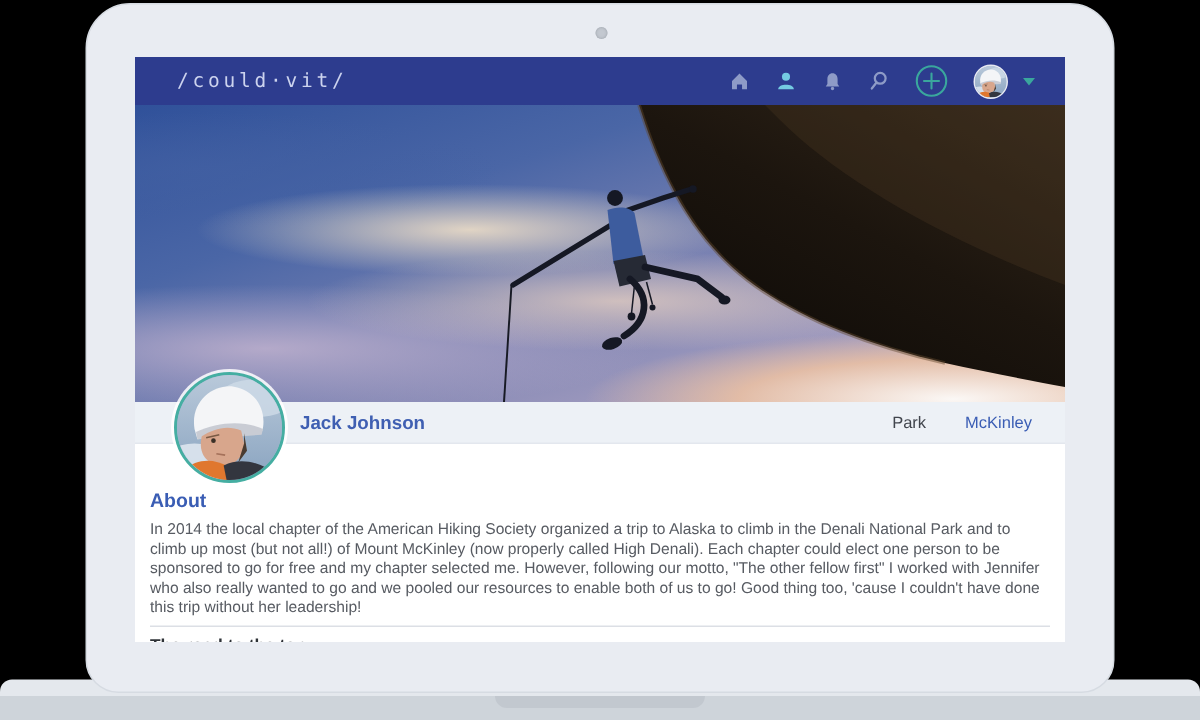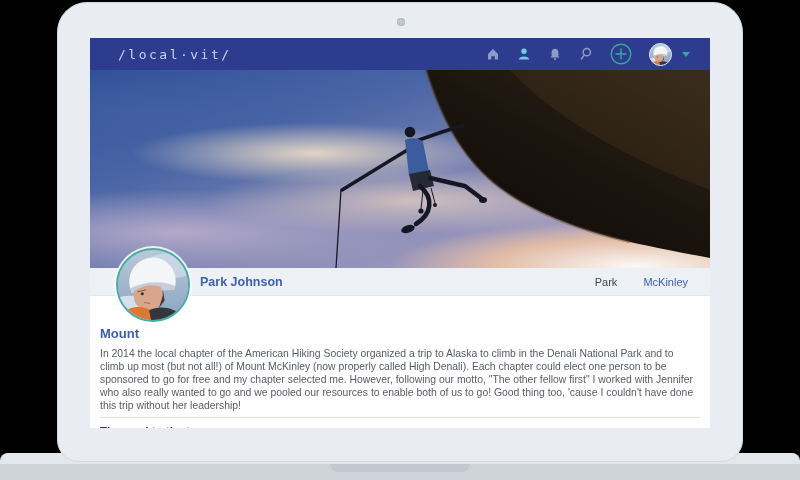--- a/index.html
+++ b/index.html
@@ -93,21 +93,21 @@
 <div class="stand-ledge"></div>
 <div class="stand-base"></div>
 <div class="stand-notch"></div>
 
 <div class="device">
   <div class="camera-dot"></div>
 
   <div class="screen">
 
     <div class="navbar">
-      <span class="logo">/local·vit/</span>
+      <span class="logo">/could·vit/</span>
       <div class="nav-icons">
         <span class="nav-icon">
           <svg width="14" height="14" viewBox="0 0 14 14">
               <path d="M2,7 L7,2 L12,7 V12.5 H8.7 V9.3 H5.3 V12.5 H2 Z" fill="#8e9bc7"></path>
             </svg>
         </span>
         <span class="nav-icon">
           <svg width="14" height="14" viewBox="0 0 14 14">
               <circle cx="7" cy="4.2" r="2.7" fill="#74cbe2"></circle>
               <path d="M1.8,12.5 C1.8,8.6 12.2,8.6 12.2,12.5 Z" fill="#74cbe2"></path>
@@ -162,29 +162,29 @@
           <ellipse cx="318" cy="159" rx="7" ry="3.8" fill="#151824" transform="rotate(-18 318 159)"></ellipse>
           <path d="M333,120 L331,139" stroke="#151824" stroke-width="1" fill="none"></path>
           <circle cx="331" cy="141" r="2.6" fill="#151824"></circle>
           <path d="M341,118 L345,133" stroke="#151824" stroke-width="1" fill="none"></path>
           <circle cx="345" cy="135" r="2" fill="#151824"></circle>
         </g>
       </svg>
     </div>
 
     <div class="profile-bar">
-      <span class="profile-name">Park Johnson</span>
+      <span class="profile-name">Jack Johnson</span>
       <div class="profile-tabs">
         <span class="tab tab-inactive">Park</span>
         <span class="tab tab-active">McKinley</span>
       </div>
     </div>
 
     <div class="content">
-      <h2 class="section-title">Mount</h2>
+      <h2 class="section-title">About</h2>
       <p class="paragraph">In 2014 the local chapter of the American Hiking Society organized a trip to Alaska to climb in the Denali National Park and to climb up most (but not all!) of Mount McKinley (now properly called High Denali).  Each chapter could elect one person to be sponsored to go for free and my chapter selected me.  However, following our motto, "The other fellow first" I worked with Jennifer who also really wanted to go and we pooled our resources to enable both of us to go!  Good thing too, 'cause I couldn't have done this trip without her leadership!</p>
       <hr class="divider">
       <h3 class="subheading">The road to the top</h3>
     </div>
 
     <div class="avatar">
       <svg viewBox="0 0 72 72">
           <use href="#avatar-art"></use>
         </svg>
     </div>

